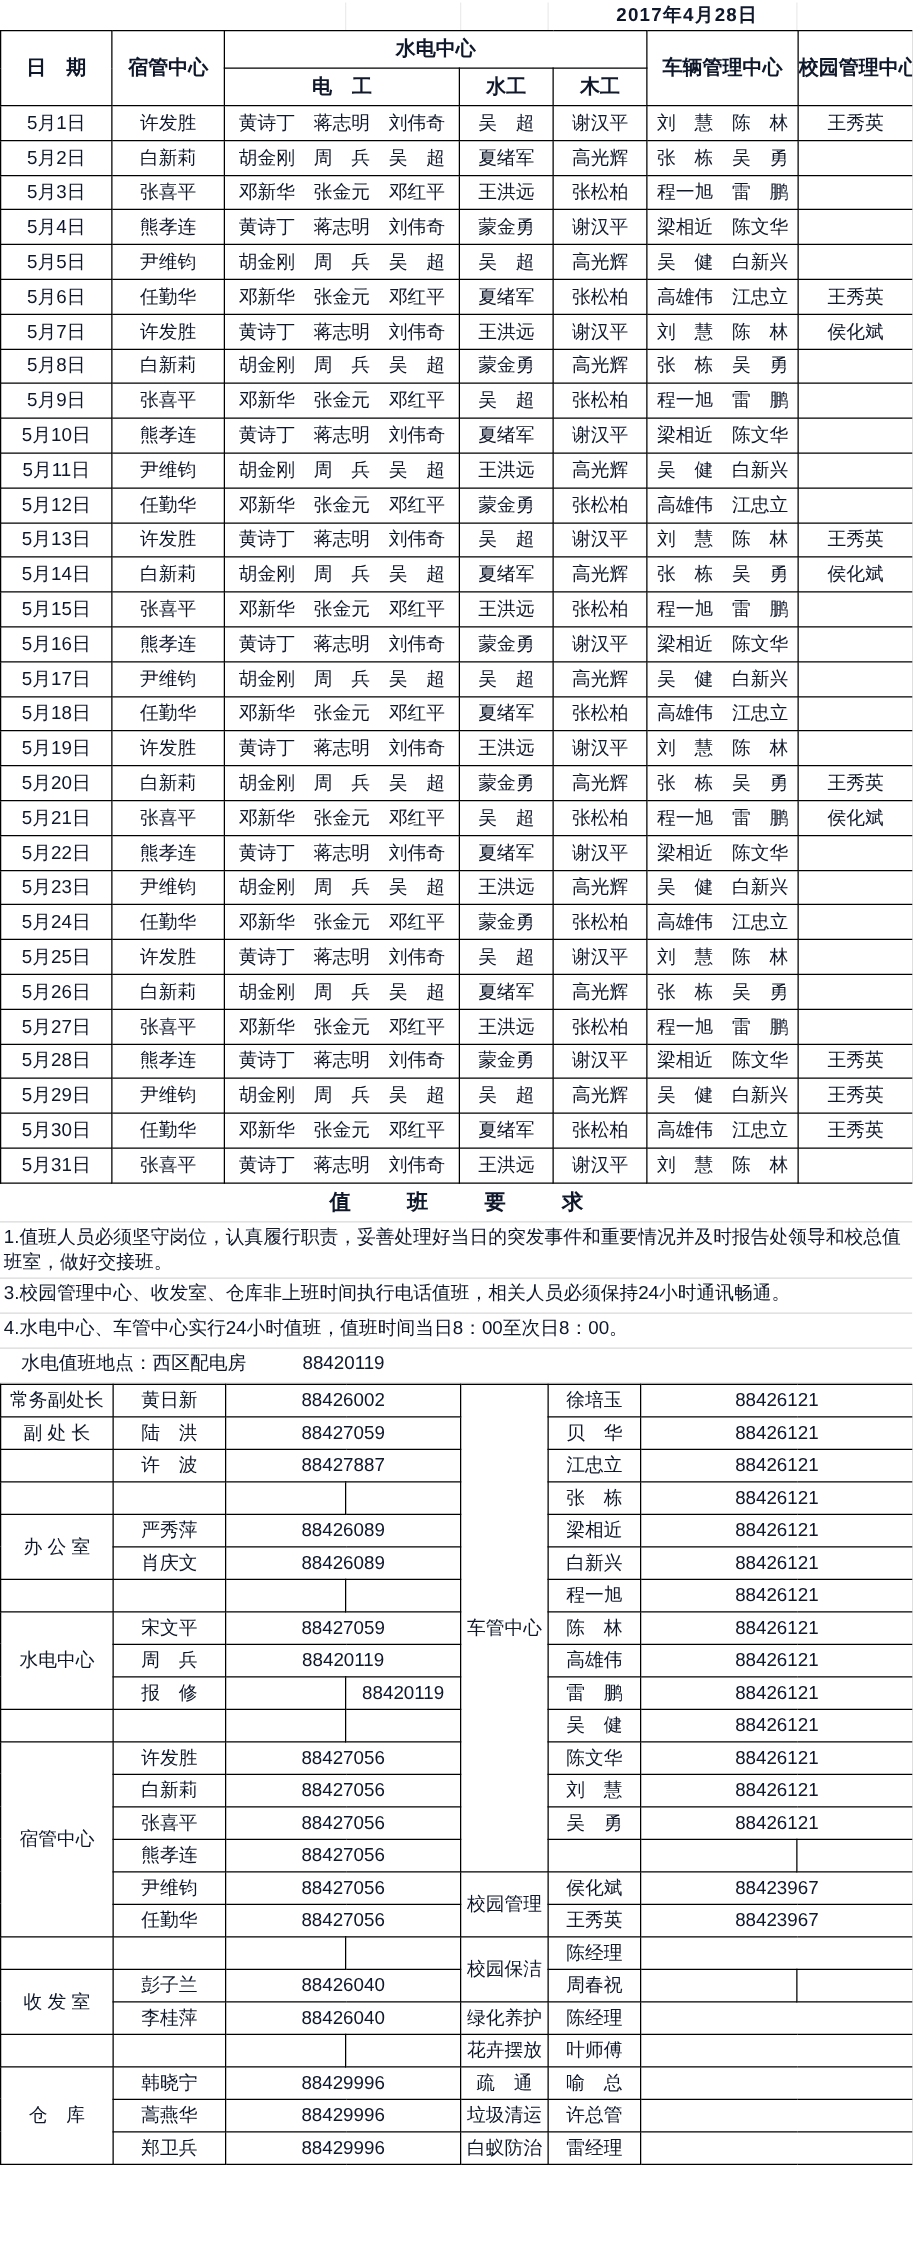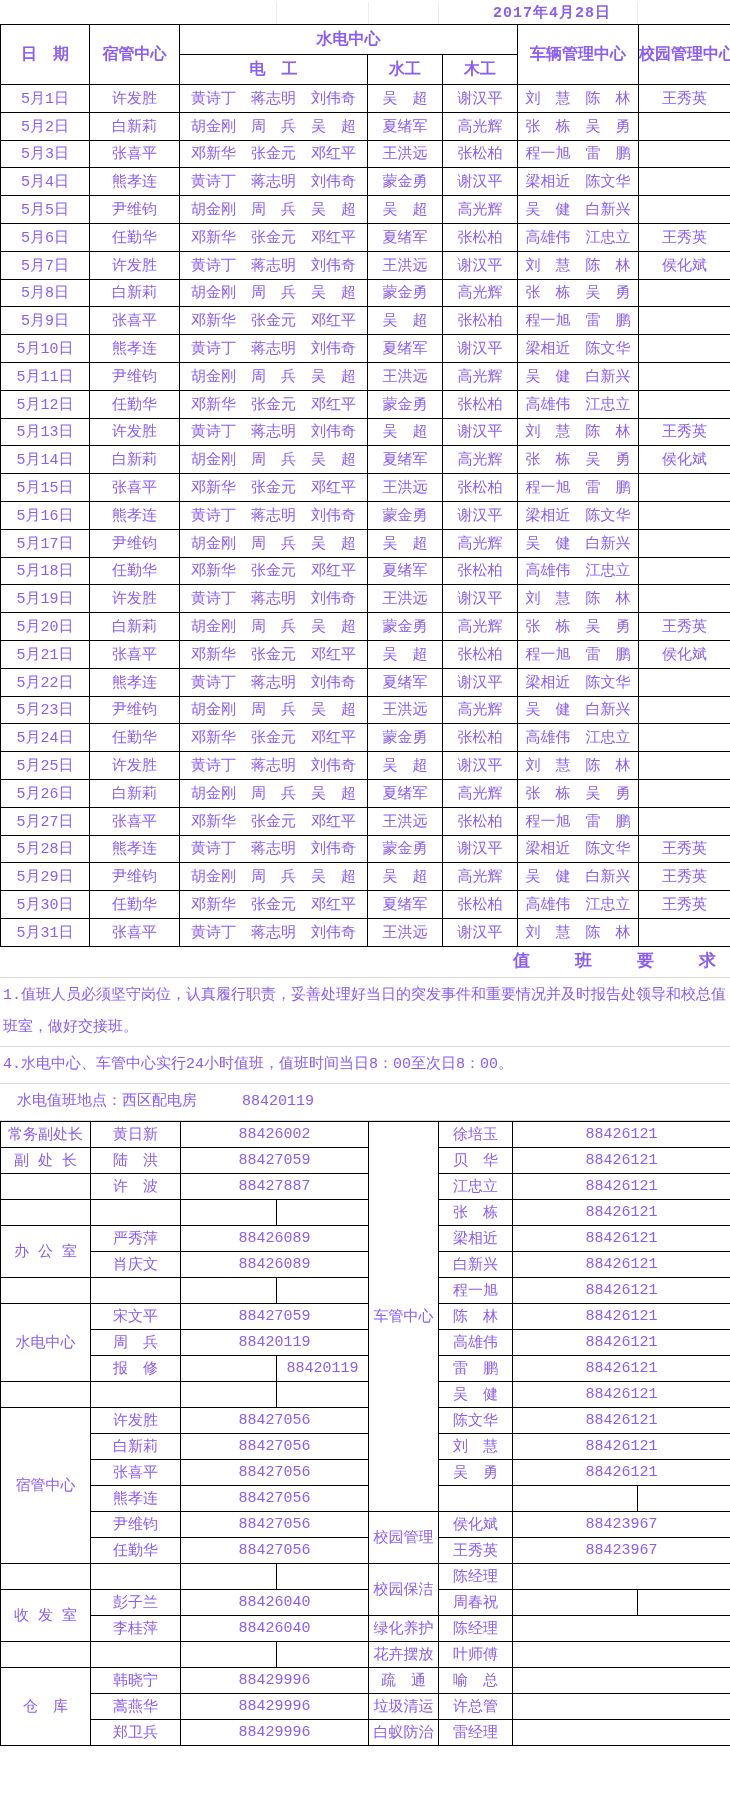--- a/index.html
+++ b/index.html
@@ -1,21 +1,21 @@
 <!DOCTYPE html>
 <html lang="zh"><head>
 <meta charset="utf-8">
 <style>
   html,body{margin:0;padding:0;background:#fff;}
   .page{
     position:relative;
     width:730px;height:1811px;
     background:#ffffff;
-    color:#8b5cf6;
-    font-family:Liberation Mono, monospace;
+    color:#0f172a;
+    font-family:Liberation Sans, sans-serif;
     overflow:hidden;
   }
   
   .top-strip{position:relative;height:24px;width:730px;}
   .top-strip .gl{position:absolute;top:2px;bottom:0;width:1px;background:#ececec;}
   .sheet-date{
     position:absolute;top:3px;left:493px;
     font-size:15px;font-weight:bold;letter-spacing:1px;white-space:nowrap;
   }
   
@@ -24,27 +24,27 @@
     border:1px solid #000;
     text-align:center;vertical-align:middle;
     padding:0;overflow:hidden;white-space:nowrap;
     font-weight:normal;
   }
   
   .duty th{font-size:16px;font-weight:bold;height:29px;}
   .duty td{font-size:15px;height:26.8px;}
   
   .sec-title{
-    font-size:17px;font-weight:bold;text-align:right;
+    font-size:17px;font-weight:bold;text-align:center;
     letter-spacing:14px;text-indent:14px;
   }
   .sec-title.req{height:30px;line-height:30px;border-bottom:1px solid #d9d9d9;}
   .sec-title.contact-title{height:28px;line-height:28px;letter-spacing:24px;text-indent:24px;}
   .req-line{
-    font-size:15px;line-height:32px;
+    font-size:15px;line-height:20px;
     padding:2px 3px;min-height:23px;
     border-bottom:1px solid #d9d9d9;
     white-space:normal;
   }
   .req-line.loc{padding-left:17px;}
   
   .contact td{font-size:15px;height:25px;}
 </style>
 </head>
 <body>
@@ -362,20 +362,21 @@
           <td>谢汉平</td>
           <td>刘　慧　陈　林</td>
           <td></td>
         </tr>
       </tbody>
   </table>
 
   <div class="req">
     <div class="sec-title req">值　班　要　求</div>
     <div class="req-line">1.值班人员必须坚守岗位，认真履行职责，妥善处理好当日的突发事件和重要情况并及时报告处领导和校总值班室，做好交接班。</div>
+    <div class="req-line">3.校园管理中心、收发室、仓库非上班时间执行电话值班，相关人员必须保持24小时通讯畅通。</div>
     <div class="req-line">4.水电中心、车管中心实行24小时值班，值班时间当日8：00至次日8：00。</div>
     <div class="req-line loc">水电值班地点：西区配电房　　　88420119</div>
   </div>
 
 
   <table class="contact">
     <colgroup>
       <col style="width:90px">
         <col style="width:90px">
         <col style="width:96px">

